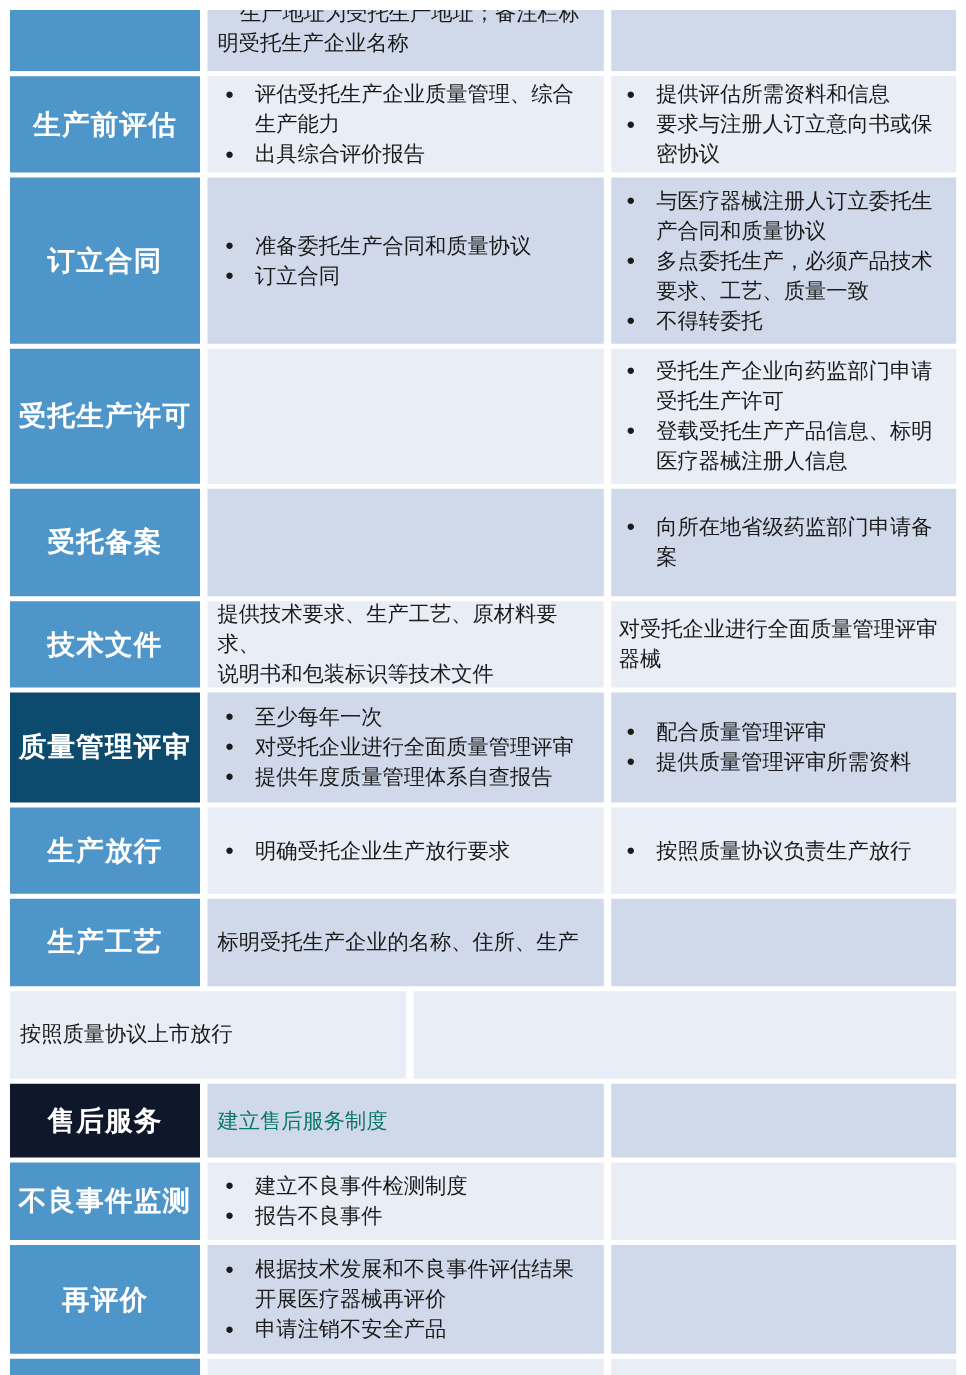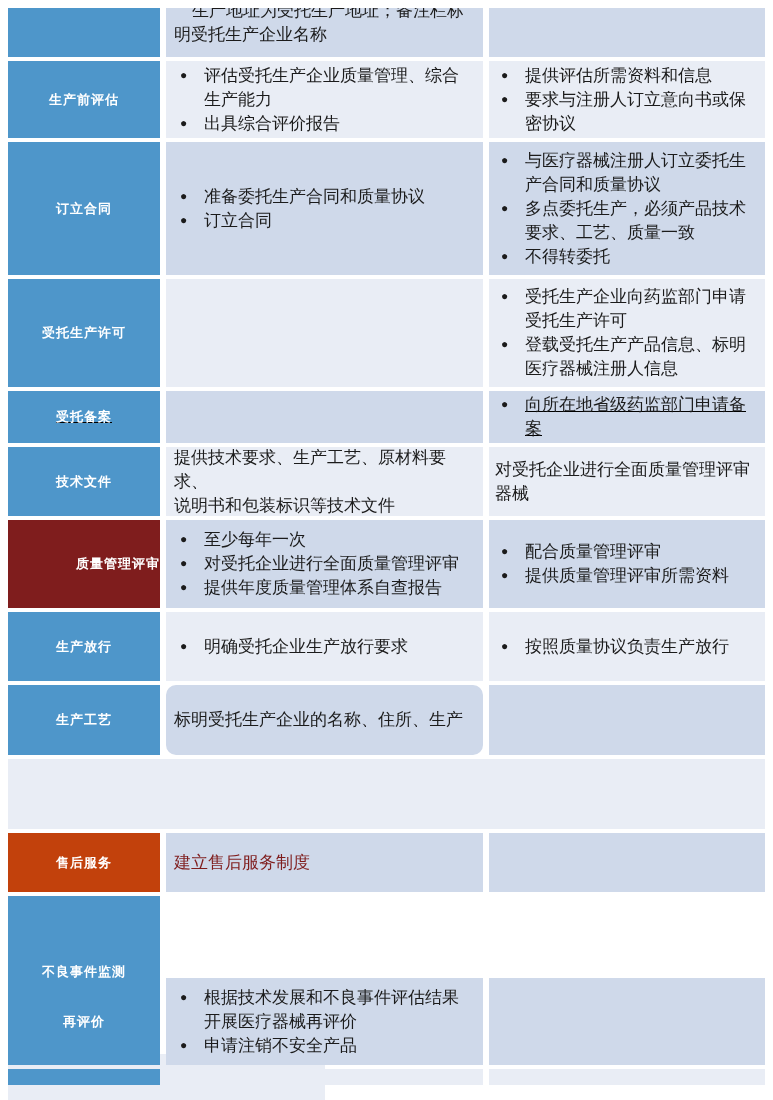--- a/index.html
+++ b/index.html
@@ -24,21 +24,21 @@
     flex-direction:column;
     justify-content:center;
     box-sizing:border-box;
   }
   .cell-label{
     width:152px;
     flex:0 0 152px;
     align-items:center;
     text-align:center;
     font-weight:bold;
-    font-size:13px;
+    font-size:22px;
     letter-spacing:1px;
   }
   .cell-mid{
     width:317px;
     flex:0 0 317px;
     padding:4px 8px;
   }
   .cell-right{
     flex:1 1 auto;
     padding:4px 6px;
@@ -121,21 +121,21 @@
         <span>受托生产许可</span>
       </div>
       <div class="cell cell-mid" style="background: rgb(233, 237, 245); color: rgb(27, 27, 27);"></div>
       <div class="cell cell-right" style="background: rgb(233, 237, 245); color: rgb(27, 27, 27);">
         <ul class="bullets">
           <li><span class="marker">●</span>受托生产企业向药监部门申请受托生产许可</li>
           <li><span class="marker">●</span>登载受托生产产品信息、标明医疗器械注册人信息</li>
         </ul>
       </div>
     </div>
-    <div class="row" style="height: 52px; text-decoration: underline;">
+    <div class="row" style="height: 86px;">
       <div class="cell cell-label" style="background: rgb(78, 150, 202); color: rgb(255, 255, 255);">
         <span>受托备案</span>
       </div>
       <div class="cell cell-mid" style="background: rgb(207, 217, 234); color: rgb(27, 27, 27);"></div>
       <div class="cell cell-right" style="background: rgb(207, 217, 234); color: rgb(27, 27, 27);">
         <ul class="bullets">
           <li><span class="marker">●</span>向所在地省级药监部门申请备案</li>
         </ul>
       </div>
     </div>
@@ -146,21 +146,21 @@
       <div class="cell cell-mid" style="background: rgb(233, 237, 245); color: rgb(27, 27, 27);">
         <div class="plain-line">提供技术要求、生产工艺、原材料要求、</div>
         <div class="plain-line">说明书和包装标识等技术文件</div>
       </div>
       <div class="cell cell-right" style="background: rgb(233, 237, 245); color: rgb(27, 27, 27);">
         <div class="plain-line">对受托企业进行全面质量管理评审</div>
         <div class="plain-line">器械</div>
       </div>
     </div>
     <div class="row" style="height: 88px;">
-      <div class="cell cell-label" style="background: #7f1d1d; color: rgb(255, 255, 255); align-items: flex-end;">
+      <div class="cell cell-label" style="background: #0c4a6e; color: rgb(255, 255, 255);">
         <span>质量管理评审</span>
       </div>
       <div class="cell cell-mid" style="background: rgb(207, 217, 234); color: rgb(27, 27, 27);">
         <ul class="bullets">
           <li><span class="marker">●</span>至少每年一次</li>
           <li><span class="marker">●</span>对受托企业进行全面质量管理评审</li>
           <li><span class="marker">●</span>提供年度质量管理体系自查报告</li>
         </ul>
       </div>
       <div class="cell cell-right" style="background: rgb(207, 217, 234); color: rgb(27, 27, 27);">
@@ -182,38 +182,41 @@
       <div class="cell cell-right" style="background: rgb(233, 237, 245); color: rgb(27, 27, 27);">
         <ul class="bullets">
           <li><span class="marker">●</span>按照质量协议负责生产放行</li>
         </ul>
       </div>
     </div>
     <div class="row" style="height: 70px;">
       <div class="cell cell-label" style="background: rgb(78, 150, 202); color: rgb(255, 255, 255);">
         <span>生产工艺</span>
       </div>
-      <div class="cell cell-mid" style="background: rgb(207, 217, 234); color: rgb(27, 27, 27); border-radius: 10px;">
+      <div class="cell cell-mid" style="background: rgb(207, 217, 234); color: rgb(27, 27, 27);">
         <div class="plain-line">标明受托生产企业的名称、住所、生产</div>
       </div>
       <div class="cell cell-right" style="background: rgb(207, 217, 234); color: rgb(27, 27, 27);"></div>
     </div>
     <div class="row" style="height: 70px;">
+      <div class="cell cell-mid" style="background: rgb(233, 237, 245); color: rgb(27, 27, 27);">
+        <div class="plain-line">按照质量协议上市放行</div>
+      </div>
       <div class="cell cell-right" style="background: rgb(233, 237, 245); color: rgb(27, 27, 27);"></div>
     </div>
     <div class="row" style="height: 59px;">
-      <div class="cell cell-label" style="background: #c2410c; color: rgb(255, 255, 255);">
+      <div class="cell cell-label" style="background: #0f172a; color: rgb(255, 255, 255);">
         <span>售后服务</span>
       </div>
-      <div class="cell cell-mid" style="background: rgb(207, 217, 234); color: #7f1d1d;">
+      <div class="cell cell-mid" style="background: rgb(207, 217, 234); color: #0f766e;">
         <div class="plain-line">建立售后服务制度</div>
       </div>
       <div class="cell cell-right" style="background: rgb(207, 217, 234); color: rgb(27, 27, 27);"></div>
     </div>
-    <div class="row" style="height: 78px; flex-direction: column;">
+    <div class="row" style="height: 62px;">
       <div class="cell cell-label" style="background: rgb(78, 150, 202); color: rgb(255, 255, 255);">
         <span>不良事件监测</span>
       </div>
       <div class="cell cell-mid" style="background: rgb(233, 237, 245); color: rgb(27, 27, 27);">
         <ul class="bullets">
           <li><span class="marker">●</span>建立不良事件检测制度</li>
           <li><span class="marker">●</span>报告不良事件</li>
         </ul>
       </div>
       <div class="cell cell-right" style="background: rgb(233, 237, 245); color: rgb(27, 27, 27);"></div>

